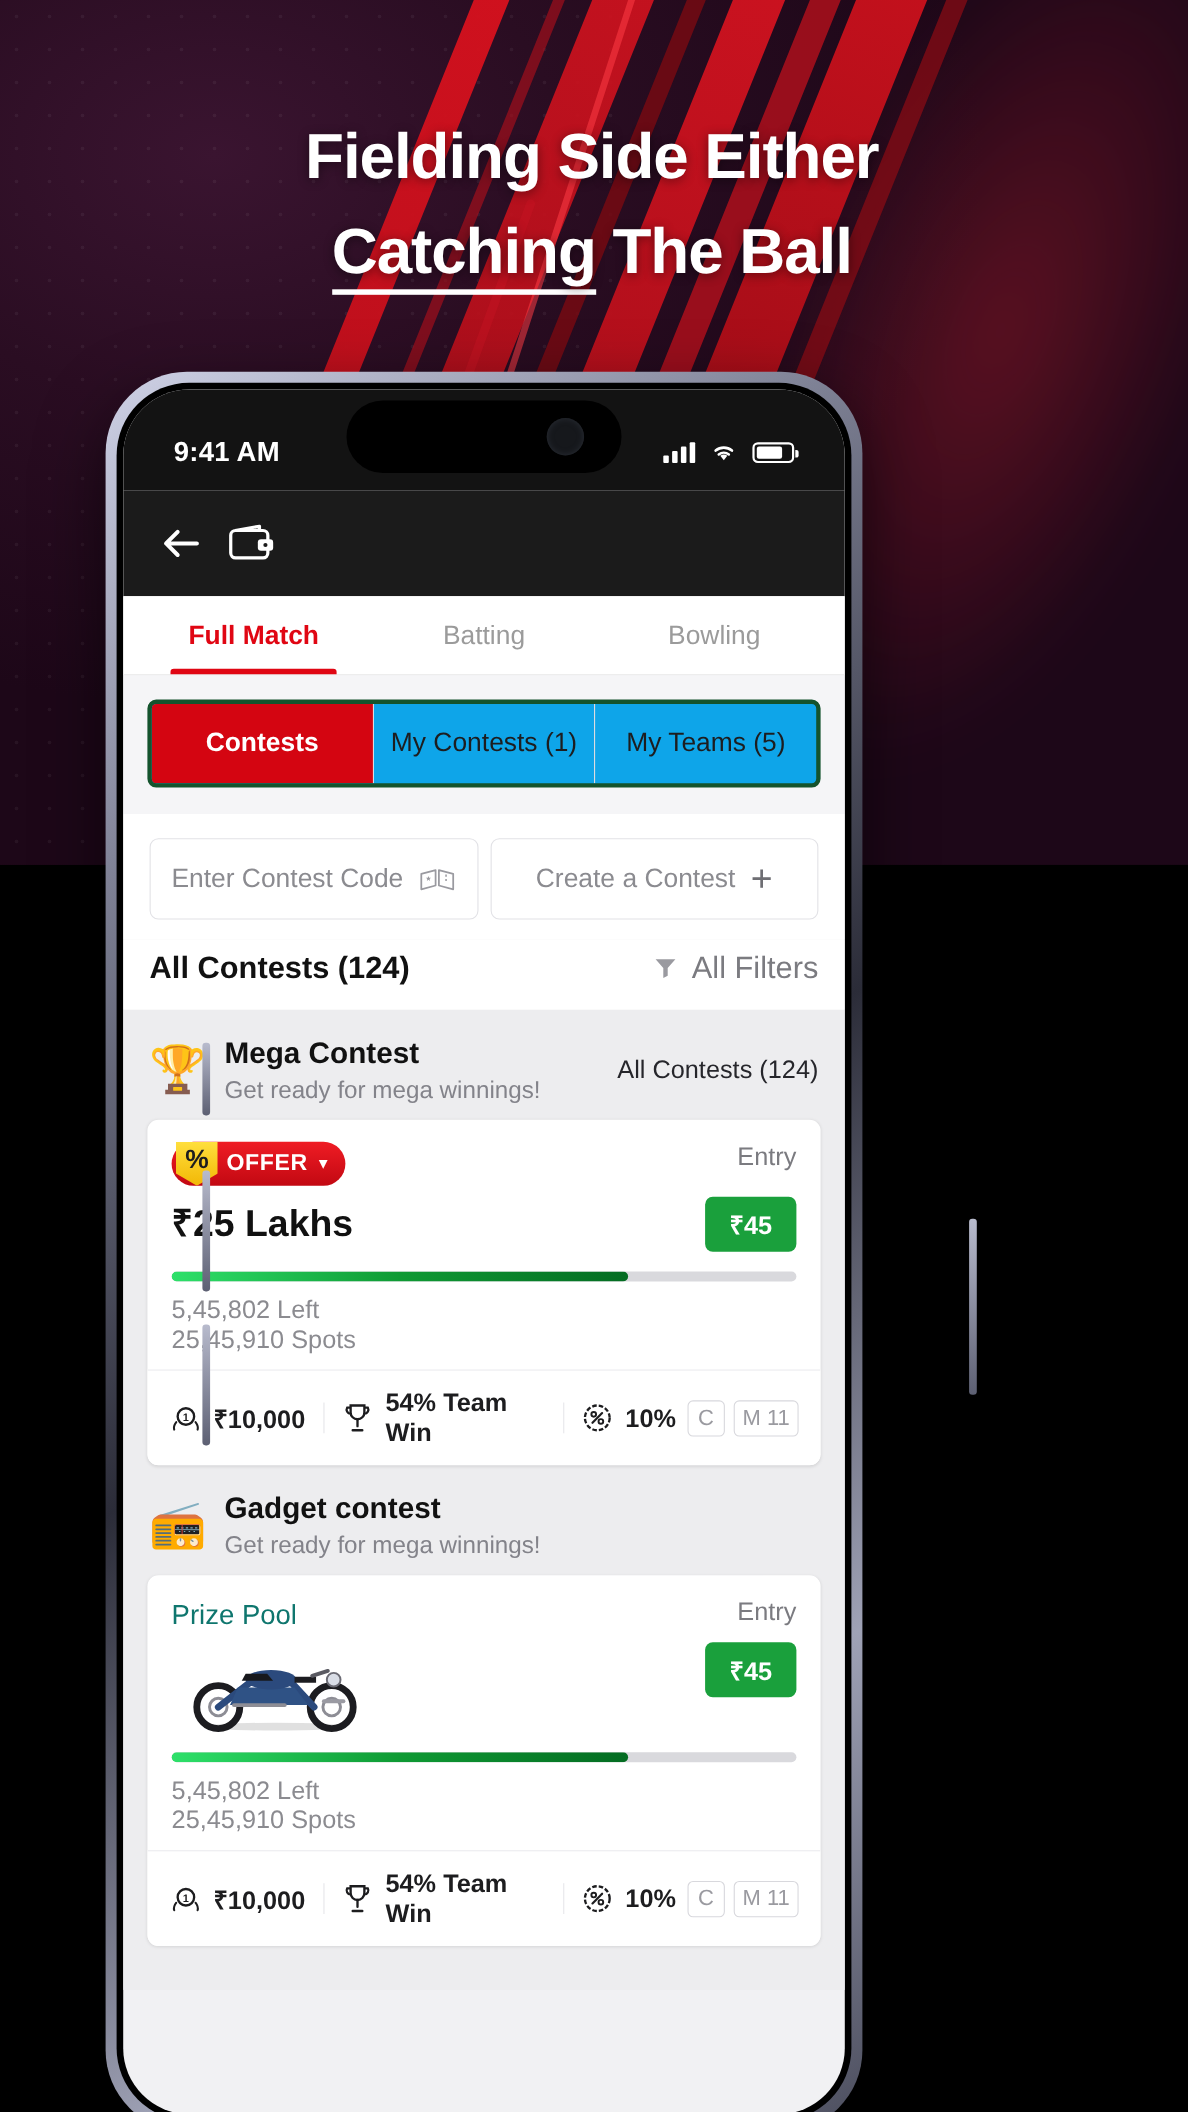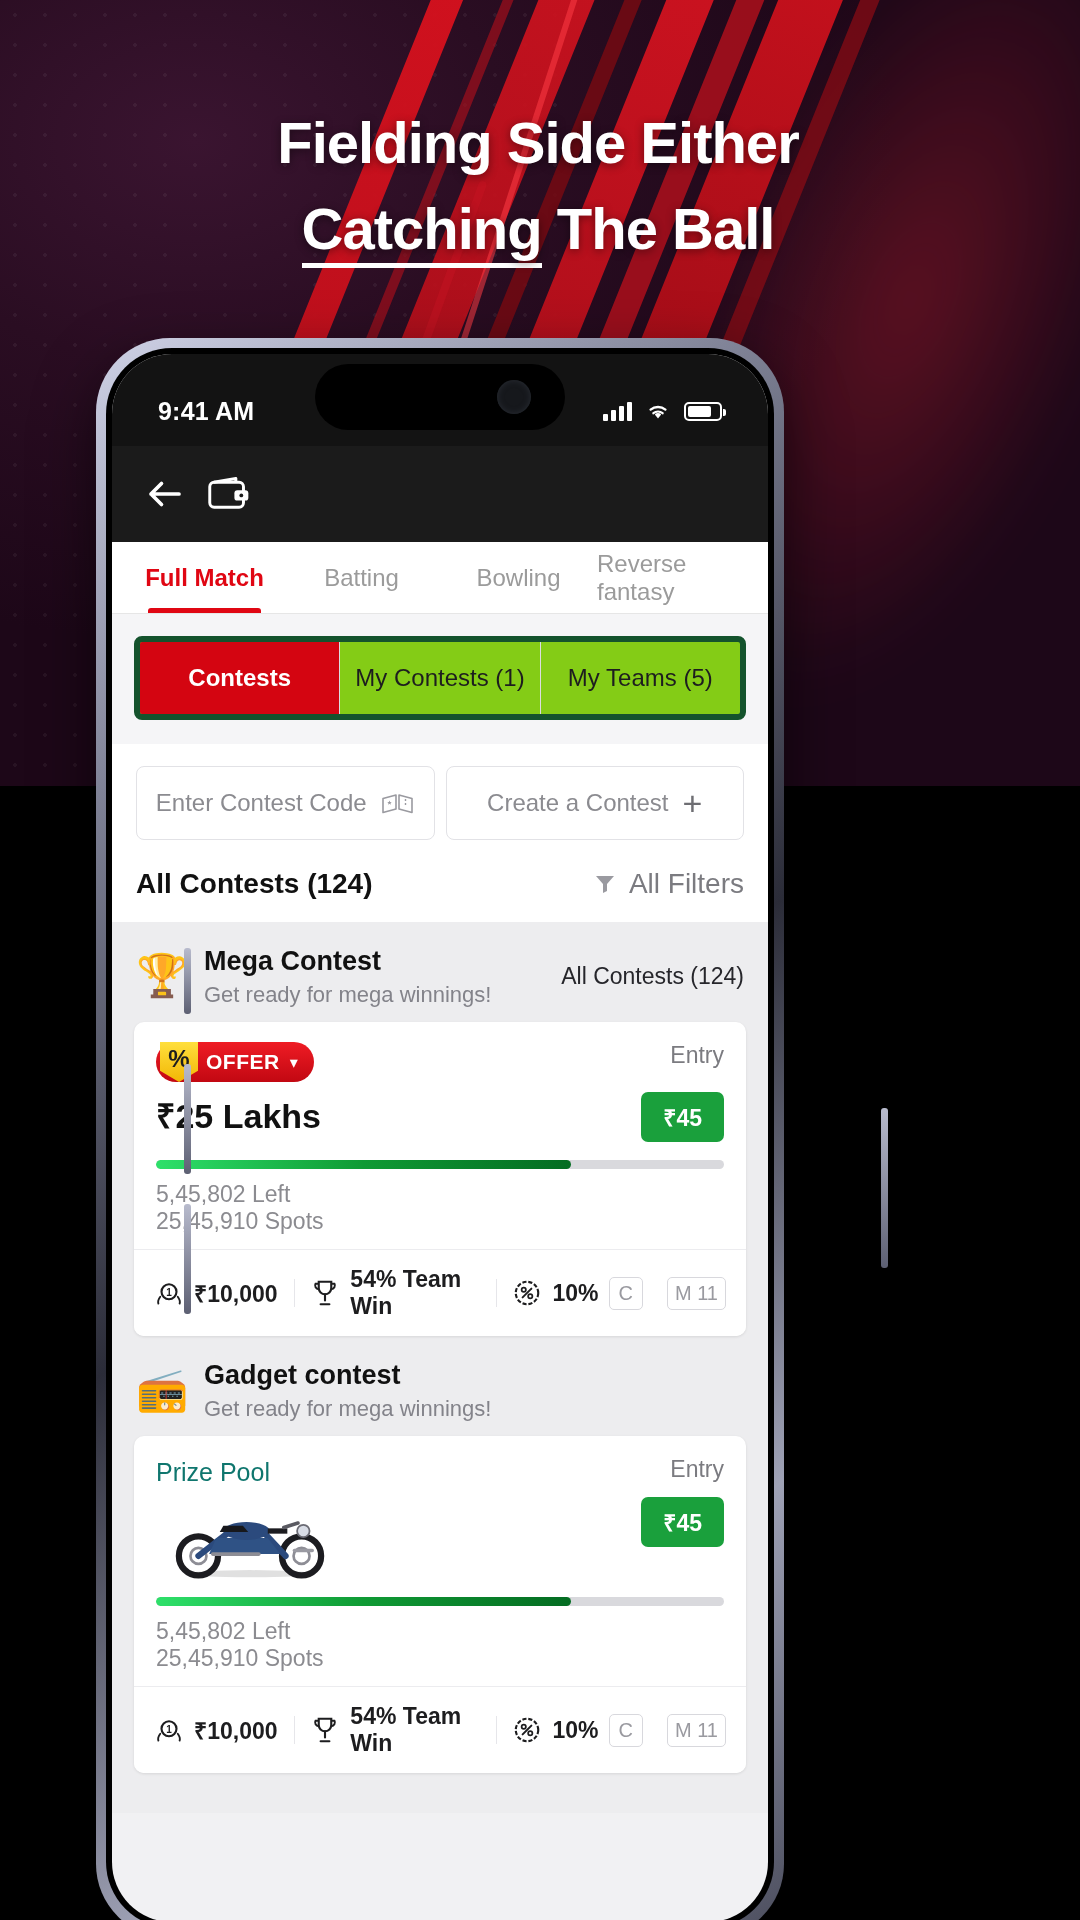--- a/index.html
+++ b/index.html
@@ -113,21 +113,21 @@
   }
   .tab.active { color:#e00613; font-weight:bold; }
   .tab.active::after {
     content:""; position:absolute; left:14%; right:14%; bottom:0; height:5px;
     background:#e00613; border-radius:3px 3px 0 0;
   }
 
   
   .seg-wrap { background:#f5f5f7; padding:22px 22px 24px; }
   .seg {
-    display:flex; border:6px solid #14532d; border-radius:8px; overflow:hidden; background:#84cc16;
+    display:flex; border:4px solid #14532d; border-radius:8px; overflow:hidden; background:#0ea5e9;
   }
   .seg-btn {
     flex:1; text-align:center; padding:22px 0; font-size:24px; color:#1d1d1f;
     border-right:1px solid #dcdce0; cursor:pointer; white-space:nowrap;
   }
   .seg-btn:last-child { border-right:none; }
   .seg-btn.active { background:#d40511; color:#fff; font-weight:bold; }
 
   
   .code-row { background:#fff; display:flex; gap:11px; padding:22px 24px 18px; }
@@ -193,21 +193,21 @@
     padding:16px 20px; background:#fff;
   }
   .stat { display:flex; align-items:center; gap:10px; font-size:23px; color:#1d1d1f; font-weight:bold; }
   .stat .ic { width:30px; height:30px; flex:0 0 auto; }
   .sep { width:1px; height:28px; background:#e6e6ea; margin:0 6px; }
   .tags { margin-left:auto; display:flex; gap:8px; }
   .tag {
     border:1px solid #d8d8dd; border-radius:5px; color:#9a9aa0; font-size:20px;
     padding:4px 9px; min-width:34px; text-align:center;
   }
-  .tag.wide { padding:4px 7px;margin-left:16px; }
+  .tag.wide { padding:4px 7px; }
 </style>
 </head>
 <body>
 
 <div class="promo">
   <div class="promo-dots"></div>
   <div class="glow"></div>
   <div class="stripe s1"></div>
   <div class="stripe s2"></div>
   <div class="stripe s3"></div>
@@ -274,23 +274,20 @@
       <div class="tabs">
         <div class="tab active">
           <span>Full Match</span>
         </div>
         <div class="tab">
           <span>Batting</span>
         </div>
         <div class="tab">
           <span>Bowling</span>
         </div>
-        <div class="tab">
-          <span>Reverse fantasy</span>
-        </div>
       </div>
 
       <div class="seg-wrap">
         <div class="seg">
           <div class="seg-btn active">Contests</div>
           <div class="seg-btn">My Contests (1)</div>
           <div class="seg-btn">My Teams (5)</div>
         </div>
       </div>
 

